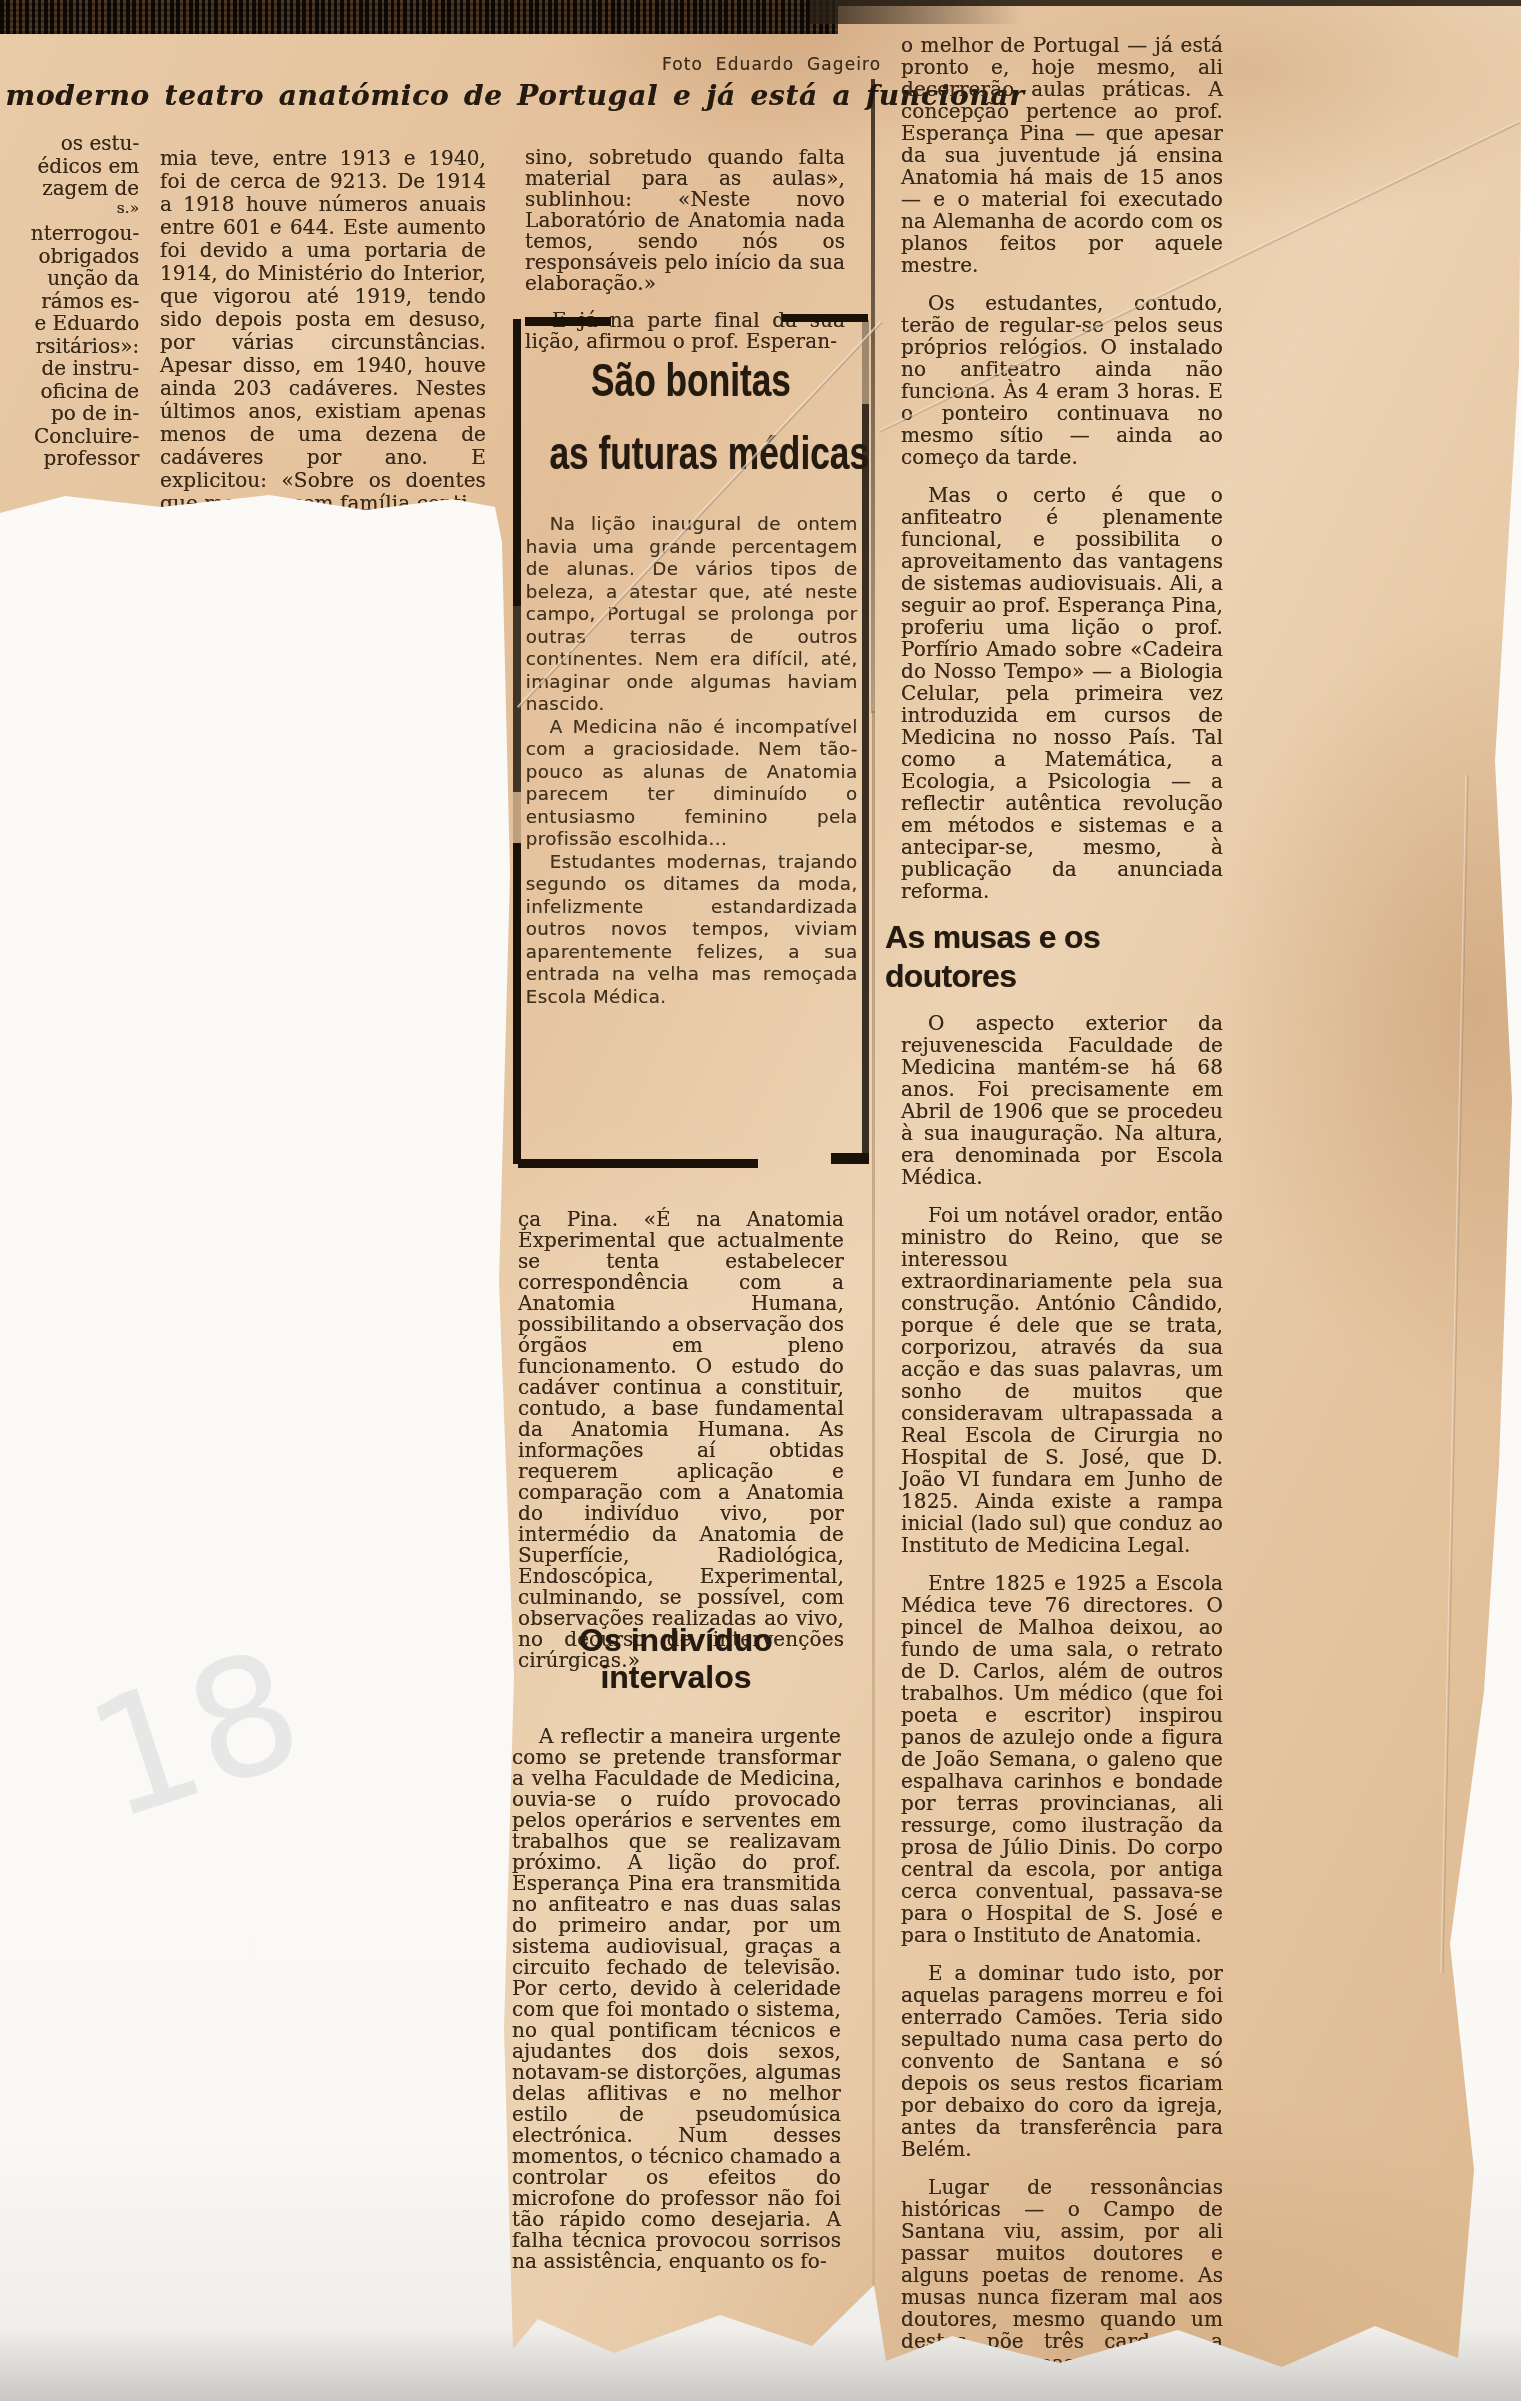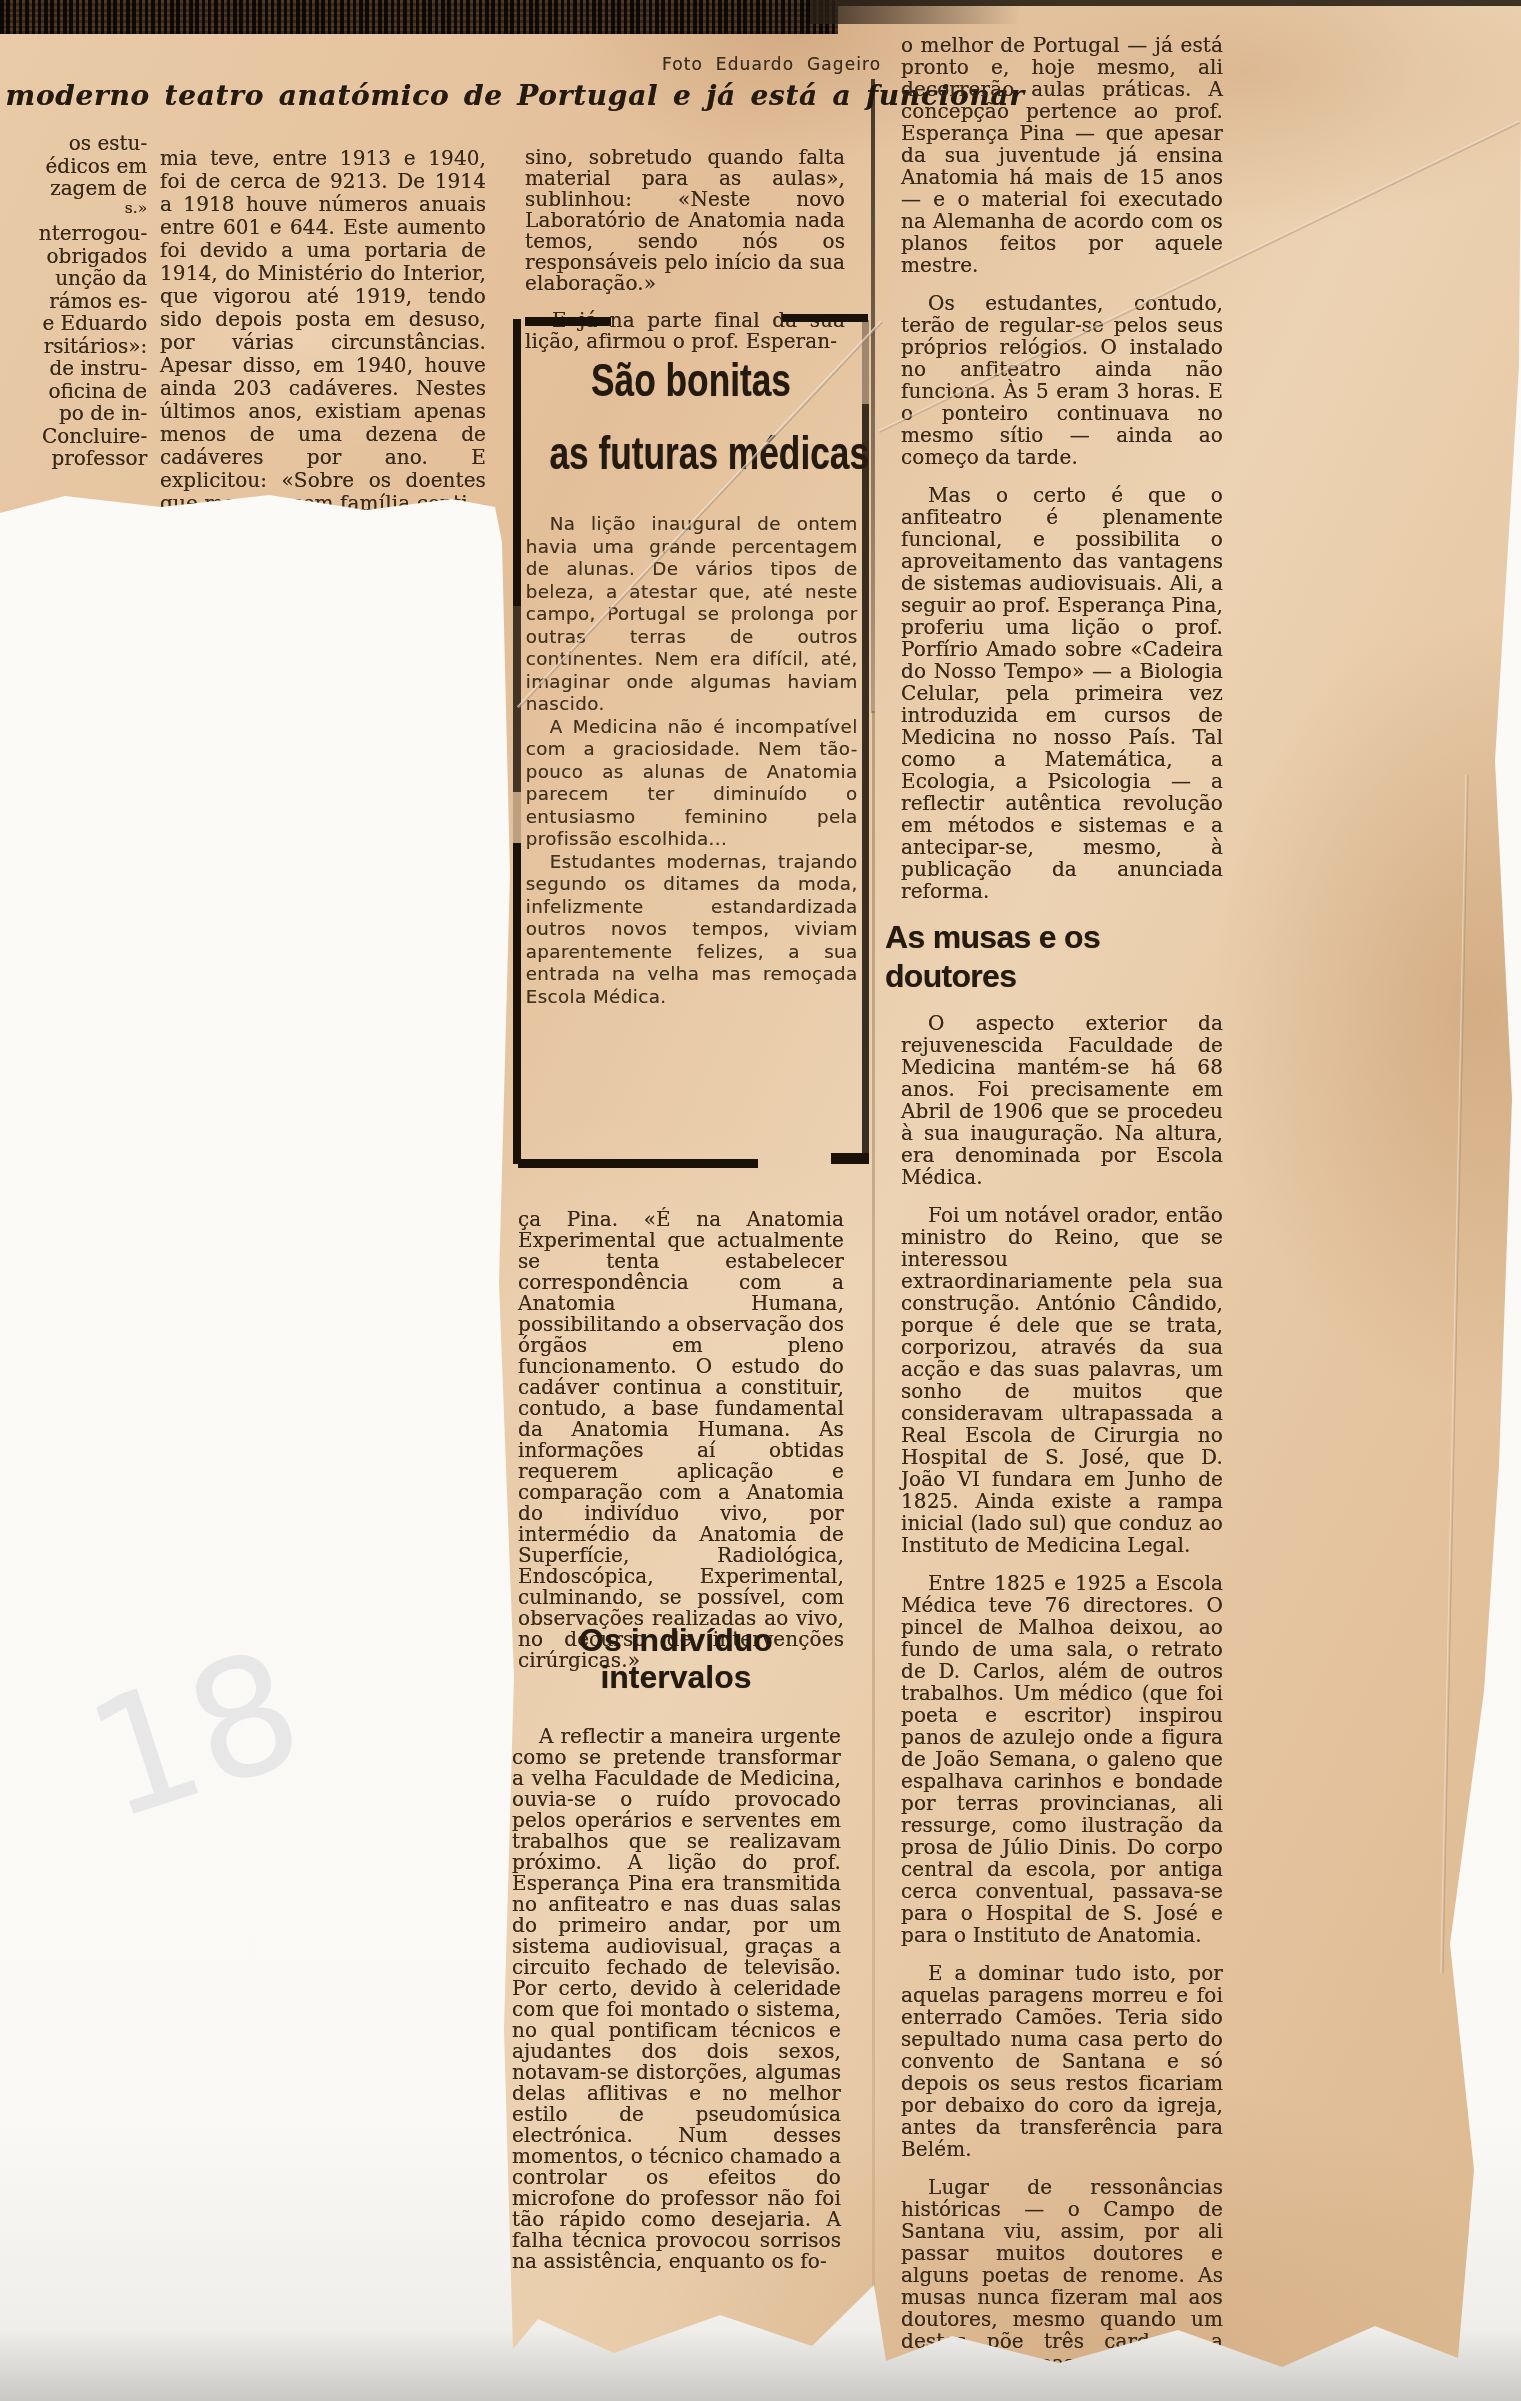--- a/index.html
+++ b/index.html
@@ -65,21 +65,21 @@
 
   <div class="abs paper">
 
     <div class="abs topline"></div>
     <div class="abs halftone"></div>
     <div class="abs halftone-fade"></div>
 
     <div class="abs credit" style="left:662px;top:54px;">Foto Eduardo Gageiro</div>
     <div class="abs headline" style="left:5.6px;top:79px;">moderno teatro anatómico de Portugal e já está a funcionar</div>
 
-    <div class="abs" style="left:12px;top:131px;width:138px;">
+    <div class="abs" style="left:4px;top:131px;width:138px;">
       <div class="fragline">os estu-</div>
       <div class="fragline">édicos em</div>
       <div class="fragline">zagem de</div>
       <div class="fragline" style="font-size:15.5px;">s.»</div>
       <div class="fragline">nterrogou-</div>
       <div class="fragline">obrigados</div>
       <div class="fragline">unção da</div>
       <div class="fragline">rámos es-</div>
       <div class="fragline">e Eduardo</div>
       <div class="fragline">rsitários»:</div>
@@ -128,21 +128,21 @@
     <div class="abs sans-head" style="left:493px;top:1622px;width:366px;font-size:32px;line-height:37px;text-align:center;">
       <div style="max-width:275px;margin:0 auto;">Os indivíduo intervalos</div>
     </div>
 
     <div class="abs serifcol lh32" style="left:496px;top:1710px;width:361px;">
       <p class="indent">A reflectir a maneira urgente como se pretende transformar a velha Faculdade de Medicina, ouvia-se o ruído provocado pelos operários e serventes em trabalhos que se realizavam próximo. A lição do prof. Esperança Pina era transmitida no anfiteatro e nas duas salas do primeiro andar, por um sistema audiovisual, graças a circuito fechado de televisão. Por certo, devido à celeridade com que foi montado o sistema, no qual pontificam técnicos e ajudantes dos dois sexos, notavam-se distorções, algumas delas aflitivas e no melhor estilo de pseudomúsica electrónica. Num desses momentos, o técnico chamado a controlar os efeitos do microfone do professor não foi tão rápido como desejaria. A falha técnica provocou sorrisos na assistência, enquanto os fo-</p>
     </div>
 
     <div class="abs serifcol lh31" style="left:885px;top:18.3px;width:354px;">
       <p>o melhor de Portugal — já está pronto e, hoje mesmo, ali decorrerão aulas práticas. A concepção pertence ao prof. Esperança Pina — que apesar da sua juventude já ensina Anatomia há mais de 15 anos — e o material foi executado na Alemanha de acordo com os planos feitos por aquele mestre.</p>
-      <p class="indent">Os estudantes, contudo, terão de regular-se pelos seus próprios relógios. O instalado no anfiteatro ainda não funciona. Às 5 eram 3 horas. E o ponteiro continuava no mesmo sítio — ainda ao começo da tarde.</p>
+      <p class="indent">Os estudantes, contudo, terão de regular-se pelos seus próprios relógios. O instalado no anfiteatro ainda não funciona. Às 4 eram 3 horas. E o ponteiro continuava no mesmo sítio — ainda ao começo da tarde.</p>
       <p class="indent">Mas o certo é que o anfiteatro é plenamente funcional, e possibilita o aproveitamento das vantagens de sistemas audiovisuais. Ali, a seguir ao prof. Esperança Pina, proferiu uma lição o prof. Porfírio Amado sobre «Cadeira do Nosso Tempo» — a Biologia Celular, pela primeira vez introduzida em cursos de Medicina no nosso País. Tal como a Matemática, a Ecologia, a Psicologia — a reflectir autêntica revolução em métodos e sistemas e a antecipar-se, mesmo, à publicação da anunciada reforma.</p>
       <div class="sans-head" style="font-size:32px;line-height:39px;letter-spacing:-0.7px;text-align:left;margin:11.3px 0 8.5px 0;">As musas e os doutores</div>
       <p class="indent">O aspecto exterior da rejuvenescida Faculdade de Medicina mantém-se há 68 anos. Foi precisamente em Abril de 1906 que se procedeu à sua inauguração. Na altura, era denominada por Escola Médica.</p>
       <p class="indent">Foi um notável orador, então ministro do Reino, que se interessou extraordinariamente pela sua construção. António Cândido, porque é dele que se trata, corporizou, através da sua acção e das suas palavras, um sonho de muitos que consideravam ultrapassada a Real Escola de Cirurgia no Hospital de S. José, que D. João VI fundara em Junho de 1825. Ainda existe a rampa inicial (lado sul) que conduz ao Instituto de Medicina Legal.</p>
       <p class="indent">Entre 1825 e 1925 a Escola Médica teve 76 directores. O pincel de Malhoa deixou, ao fundo de uma sala, o retrato de D. Carlos, além de outros trabalhos. Um médico (que foi poeta e escritor) inspirou panos de azulejo onde a figura de João Semana, o galeno que espalhava carinhos e bondade por terras provincianas, ali ressurge, como ilustração da prosa de Júlio Dinis. Do corpo central da escola, por antiga cerca conventual, passava-se para o Hospital de S. José e para o Instituto de Anatomia.</p>
       <p class="indent">E a dominar tudo isto, por aquelas paragens morreu e foi enterrado Camões. Teria sido sepultado numa casa perto do convento de Santana e só depois os seus restos ficariam por debaixo do coro da igreja, antes da transferência para Belém.</p>
       <p class="indent">Lugar de ressonâncias históricas — o Campo de Santana viu, assim, por ali passar muitos doutores e alguns poetas de renome. As musas nunca fizeram mal aos doutores, mesmo quando um destes põe três cardeais a evocar o seu passado amoroso. E, talvez porque seja diferente «o amor em Portugal», é que ontem se dizia, no vetusto mas belo edifício, apesar da frieza das suas linhas, que a ressuscitada Faculdade de Medicina será denominada Campo de Santana. Baptismo que, como é óbvio, reproouzimos com as devidas reservas.</p>
     </div>
 
     <div class="abs" style="left:871px;top:79px;width:4.2px;height:634px;

